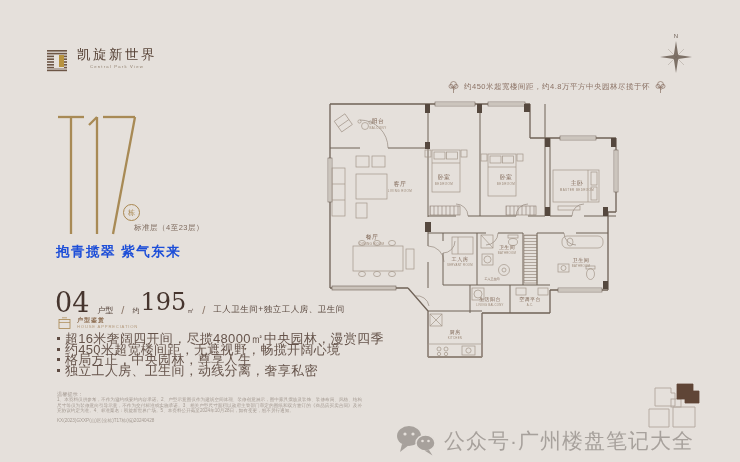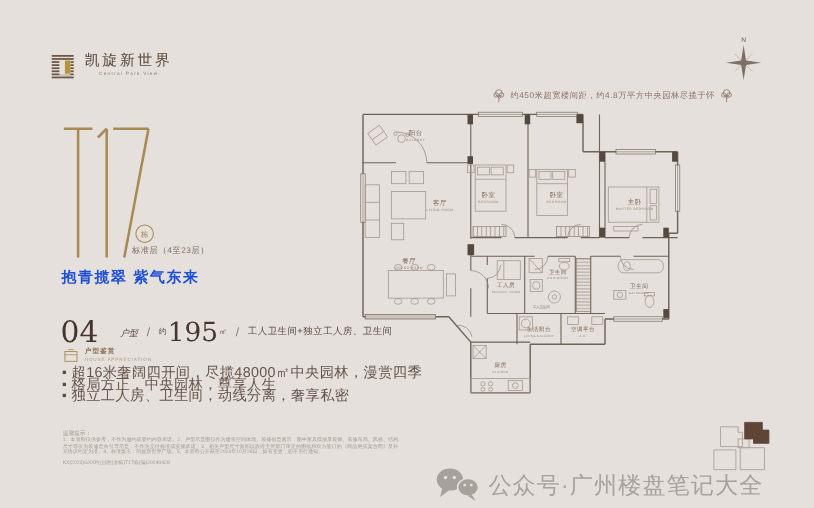--- a/index.html
+++ b/index.html
@@ -6,26 +6,26 @@
   #canvas{position:relative;width:740px;height:462px;background:#e5e0db;overflow:hidden;
           font-family:"Liberation Sans","DejaVu Sans",sans-serif;}
   .abs{position:absolute;}
   
   #logo{left:46px;top:47px;display:flex;align-items:flex-start;}
   #logo .name{font-size:13.5px;font-weight:normal;color:#5a463a;letter-spacing:2.5px;line-height:15px;}
   #logo .en{font-size:4.2px;color:#91806f;letter-spacing:1.2px;text-align:center;margin-top:2px;}
   
   #dong-circle{left:123px;top:204px;width:15px;height:15px;border:0.8px solid #a98750;border-radius:50%;
                display:flex;align-items:center;justify-content:center;font-size:7px;color:#a98750;}
-  #floors{left:120px;top:223px;font-size:7.5px;color:#7d6a5d;letter-spacing:0.5px;}
+  #floors{left:134px;top:223px;font-size:7.5px;color:#7d6a5d;letter-spacing:0.5px;}
   #slogan{left:56px;top:243px;font-size:13.5px;font-weight:bold;color:#1d4ed8;letter-spacing:1.5px;}
   
-  #unitline{left:55px;top:288px;display:flex;align-items:center;color:#46352e;}
+  #unitline{left:55px;top:288px;display:flex;align-items:flex-end;color:#46352e;}
   .u-num{font-family:"DejaVu Serif","Liberation Serif",serif;font-size:27px;line-height:27px;}
-  .u-lab{font-size:8px;margin-left:20px;color:#54423a;font-style:italic;}
+  .u-lab{font-size:8px;margin-left:8px;color:#54423a;}
   .u-sep{font-size:11px;color:#8a7567;margin:0 8px;}
   .u-approx{font-size:7px;margin-right:1px;color:#54423a;}
   .u-area{font-family:"DejaVu Serif","Liberation Serif",serif;font-size:24px;}
   .u-unit{font-size:7px;margin-left:1px;color:#54423a;}
   .u-desc{font-size:8.5px;color:#5a483f;letter-spacing:0.5px;}
   
   #appre{left:58px;top:317px;display:flex;align-items:flex-start;}
   #appre .tz{font-size:6px;font-weight:bold;color:#8a6a4e;letter-spacing:1px;line-height:7px;}
   #appre .te{font-size:4.2px;color:#b39a7d;letter-spacing:0.8px;line-height:6px;}
   #bullets{left:57px;top:334px;}
@@ -105,20 +105,24 @@
     <div>
       <div class="tz">户型鉴赏</div>
       <div class="te">HOUSE APPRECIATION</div>
     </div>
   </div>
 
   <div class="abs" id="bullets">
     <div class="bl">
         <span class="sq"></span>
         <span class="tx">超16米奢阔四开间，尽揽48000㎡中央园林，漫赏四季</span>
+      </div>
+    <div class="bl">
+        <span class="sq"></span>
+        <span class="tx">约450米超宽楼间距，无遮视野，畅揽开阔心境</span>
       </div>
     <div class="bl">
         <span class="sq"></span>
         <span class="tx">格局方正，中央园林，尊享人生</span>
       </div>
     <div class="bl">
         <span class="sq"></span>
         <span class="tx">独立工人房、卫生间，动线分离，奢享私密</span>
       </div>
   </div>

